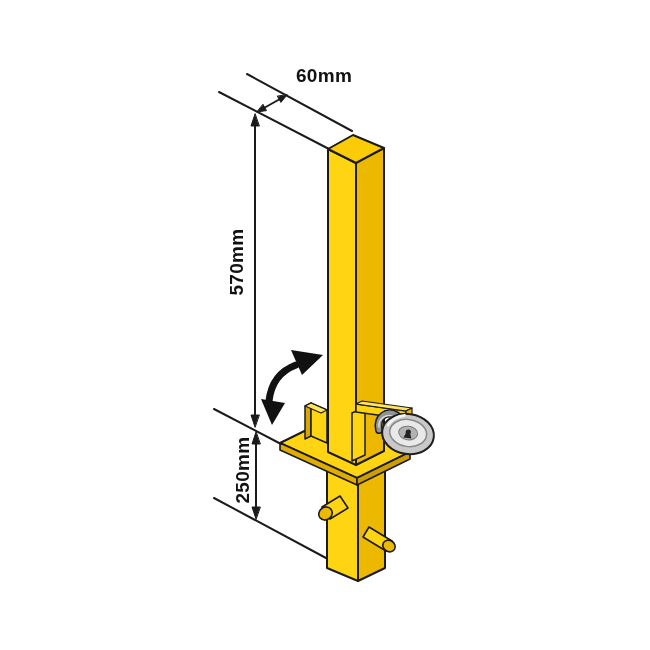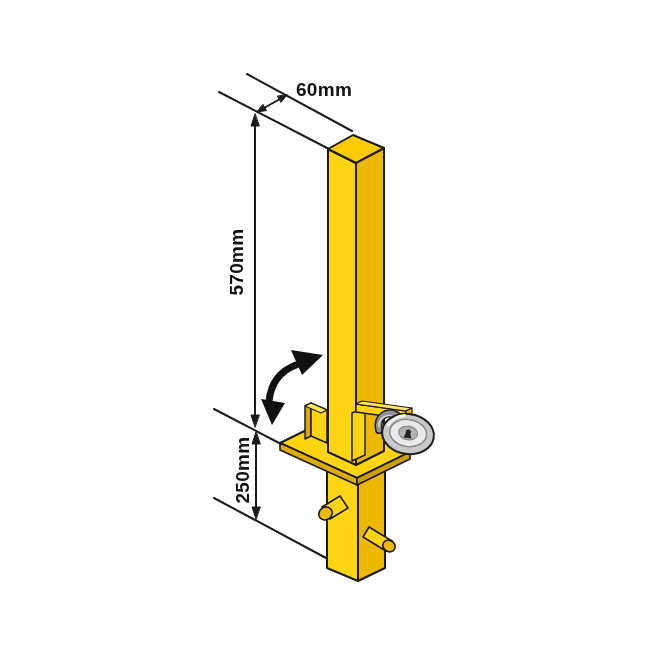--- a/index.html
+++ b/index.html
@@ -110,18 +110,18 @@
 
       <g>
         <line x1="256" y1="440" x2="256" y2="511"></line>
         <polygon points="256,432 252,444 260,444" stroke-width="1"></polygon>
         <polygon points="256,519 252,507 260,507" stroke-width="1"></polygon>
         <line x1="214" y1="498" x2="326" y2="558"></line>
       </g>
     </g>
   </svg>
 
-  <div class="dim-label" style="left:296px;top:79px;">60mm</div>
+  <div class="dim-label" style="left:296px;top:65px;">60mm</div>
 
   <div class="dim-label rot" style="left:237px;top:262px;">570mm</div>
 
   <div class="dim-label rot" style="left:243px;top:470px;">250mm</div>
 </div>
 
 </body></html>

